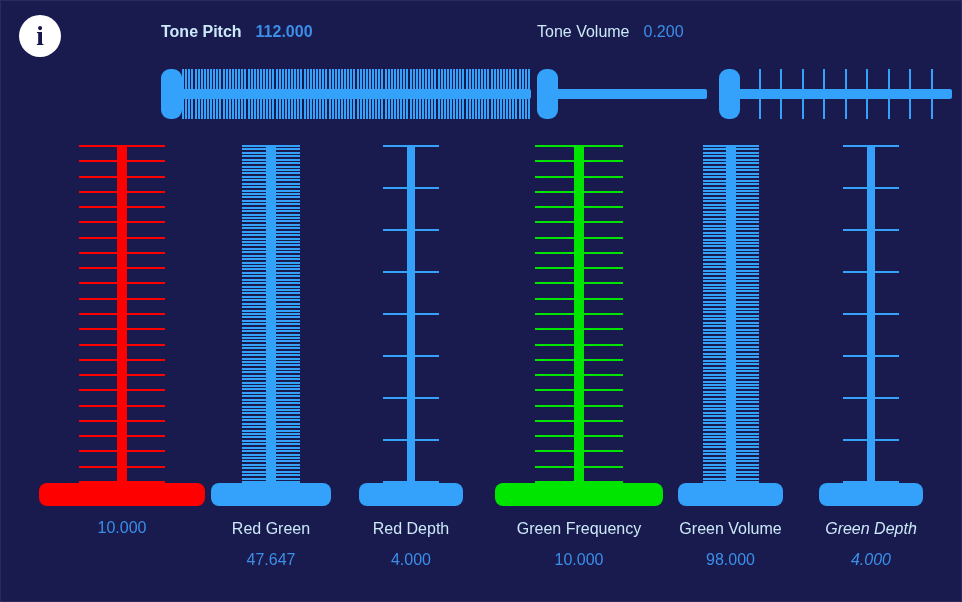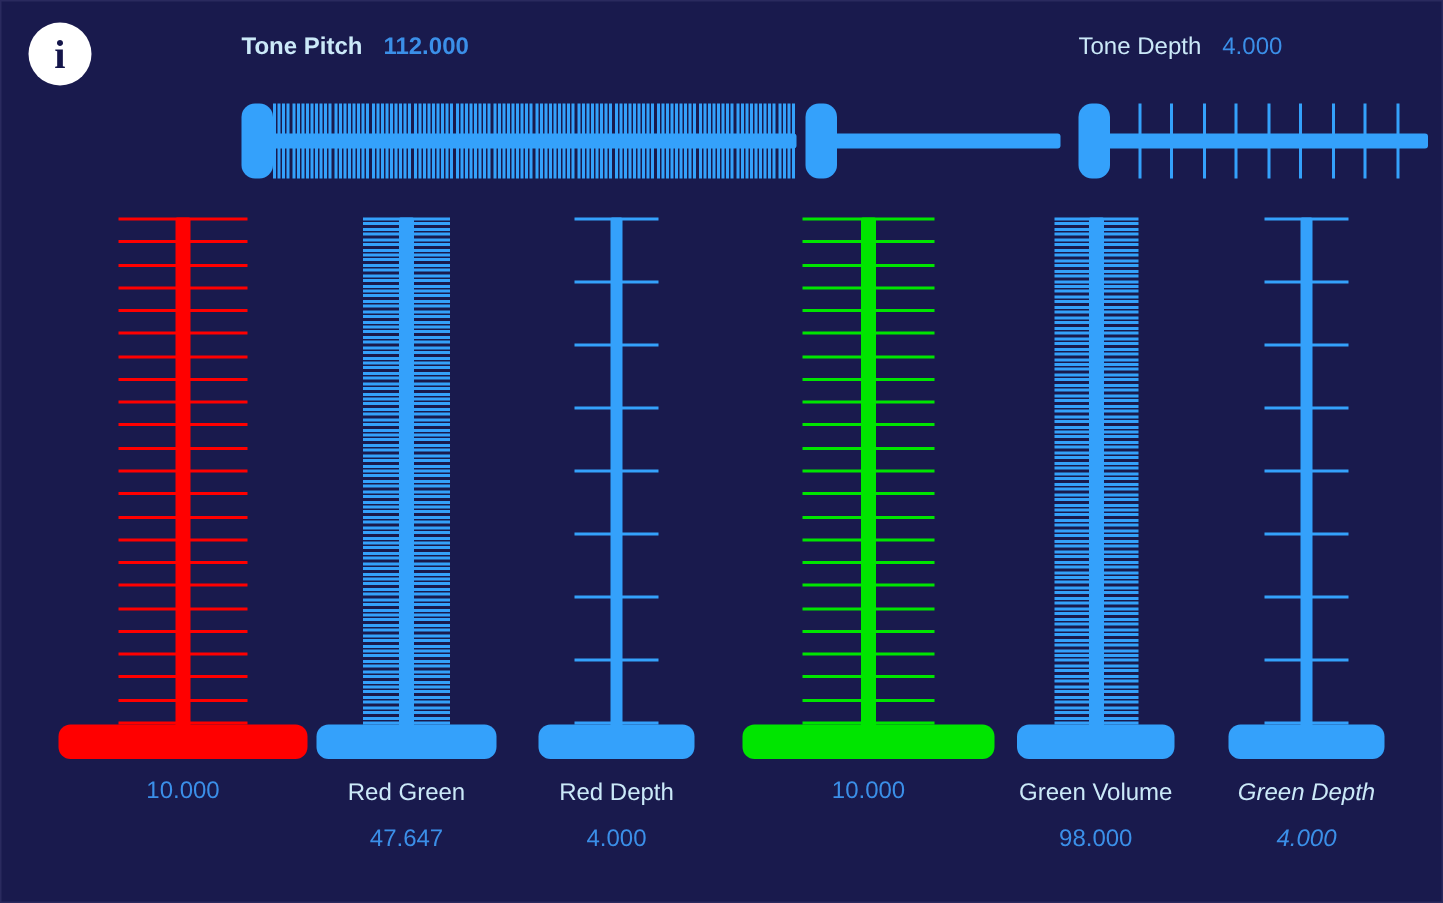--- a/index.html
+++ b/index.html
@@ -215,28 +215,28 @@
             <div class="tk" style="left: 339.54px; background: rgb(52, 161, 251);"></div>
             <div class="tk" style="left: 342.655px; background: rgb(52, 161, 251);"></div>
             <div class="tk" style="left: 345.77px; background: rgb(52, 161, 251);"></div>
             <div class="tk" style="left: 348.885px; background: rgb(52, 161, 251);"></div>
           </div>
           <div class="hs-track" style="width: 352px; background: rgb(52, 161, 251);"></div>
           <div class="hs-handle" style="background: rgb(52, 161, 251);"></div>
         </div>
       </div>
       <div class="hslider" style="left: 536px; top: 62px; width: 174px;">
+        <div class="hs-head"><span class="hs-label">Tone Volume</span><span class="hs-value">0.200</span></div>
         <div class="hs-body">
           <div class="hs-ticks" style="width: 152px;"></div>
           <div class="hs-track" style="width: 152px; background: rgb(52, 161, 251);"></div>
           <div class="hs-handle" style="background: rgb(52, 161, 251);"></div>
         </div>
       </div>
       <div class="hslider" style="left: 718px; top: 62px; width: 237px;">
-        <div class="hs-head"><span class="hs-label">Tone Depth</span><span class="hs-value">4.000</span></div>
         <div class="hs-body">
           <div class="hs-ticks" style="width: 215px;">
             <div class="tk" style="left: 21.5px; background: rgb(52, 161, 251);"></div>
             <div class="tk" style="left: 43px; background: rgb(52, 161, 251);"></div>
             <div class="tk" style="left: 64.5px; background: rgb(52, 161, 251);"></div>
             <div class="tk" style="left: 86px; background: rgb(52, 161, 251);"></div>
             <div class="tk" style="left: 107.5px; background: rgb(52, 161, 251);"></div>
             <div class="tk" style="left: 129px; background: rgb(52, 161, 251);"></div>
             <div class="tk" style="left: 150.5px; background: rgb(52, 161, 251);"></div>
             <div class="tk" style="left: 172px; background: rgb(52, 161, 251);"></div>
@@ -431,20 +431,21 @@
             <div class="tk" style="top: 263.636px; width: 88px; background: rgb(0, 229, 0);"></div>
             <div class="tk" style="top: 278.909px; width: 88px; background: rgb(0, 229, 0);"></div>
             <div class="tk" style="top: 294.182px; width: 88px; background: rgb(0, 229, 0);"></div>
             <div class="tk" style="top: 309.455px; width: 88px; background: rgb(0, 229, 0);"></div>
             <div class="tk" style="top: 324.727px; width: 88px; background: rgb(0, 229, 0);"></div>
             <div class="tk" style="top: 340px; width: 88px; background: rgb(0, 229, 0);"></div>
           </div>
           <div class="v-stem" style="width: 10px; background: rgb(0, 229, 0);"></div>
           <div class="v-handle" style="background: rgb(0, 229, 0);"></div>
         </div>
+        <div class="vlabel">Green Frequency</div>
         <div class="vvalue">10.000</div>
       </div>
       <div class="vcol" style="left: 677px; width: 105px;">
         <div class="vbody">
           <div class="v-ticks">
             <div class="tk" style="top: 4px; width: 56px; background: rgb(52, 161, 251);"></div>
             <div class="tk" style="top: 7.46392px; width: 56px; background: rgb(52, 161, 251);"></div>
             <div class="tk" style="top: 10.9278px; width: 56px; background: rgb(52, 161, 251);"></div>
             <div class="tk" style="top: 14.3918px; width: 56px; background: rgb(52, 161, 251);"></div>
             <div class="tk" style="top: 17.8557px; width: 56px; background: rgb(52, 161, 251);"></div>

